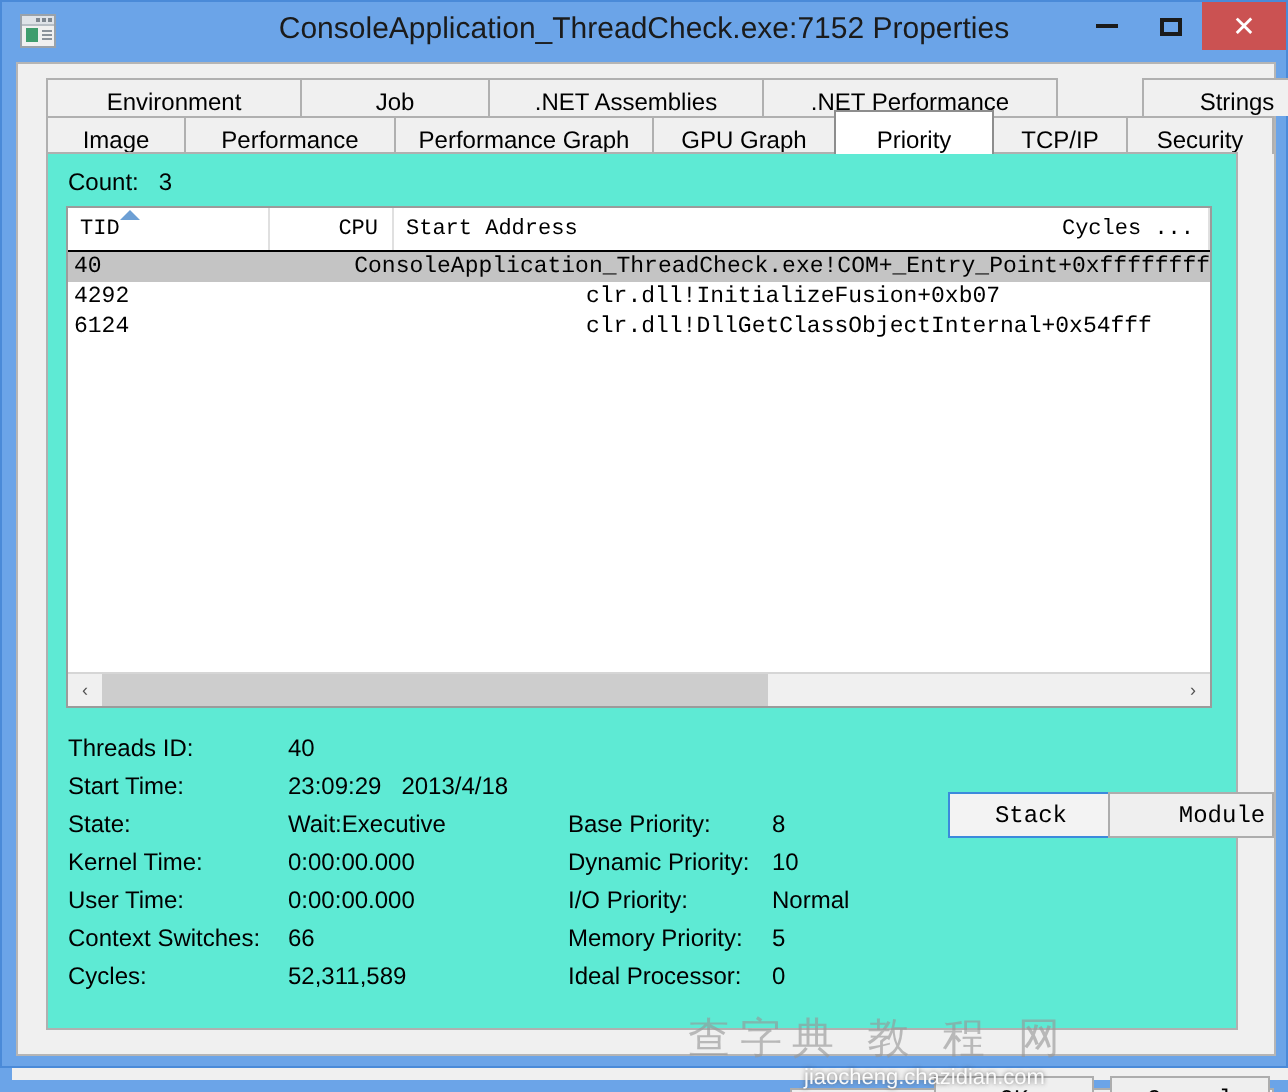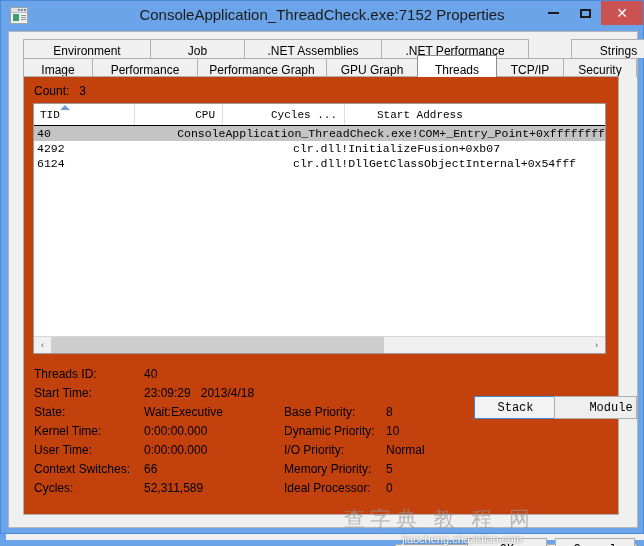--- a/index.html
+++ b/index.html
@@ -206,21 +206,21 @@
     font-size: 12px;
   }
 
   
   .tabpage {
     position: absolute;
     left: 14px;
     top: 44px;
     width: 596px;
     height: 439px;
-    background: #c2410c;
+    background: #5eead4;
     border: 1px solid #b0b0b0;
     box-sizing: border-box;
   }
 
   .count-label {
     position: absolute;
     left: 10px;
     top: 7px;
     font-size: 12px;
     white-space: pre;
@@ -236,21 +236,20 @@
     background: #ffffff;
     border: 1px solid #9b9b9b;
     box-sizing: border-box;
   }
   .lv-header {
     position: relative;
     height: 21px;
     background: #ffffff;
     border-bottom: 5px solid #000000;
     display: flex;
-    gap: 26px;
   }
   .lv-col {
     box-sizing: border-box;
     border-right: 1px solid #e0e0e0;
     font-family: "Liberation Mono", monospace;
     font-size: 11px;
     display: flex;
     align-items: center;
     position: relative;
     background: #ffffff;
@@ -485,21 +484,21 @@
         <div class="tab" style="width: 106px;">
           <span>Performance</span>
         </div>
         <div class="tab" style="width: 130px;">
           <span>Performance Graph</span>
         </div>
         <div class="tab" style="width: 92px;">
           <span>GPU Graph</span>
         </div>
         <div class="tab selected" style="width: 80px;">
-          <span>Threads</span>
+          <span>Priority</span>
         </div>
         <div class="tab" style="width: 68px;">
           <span>TCP/IP</span>
         </div>
         <div class="tab" style="width: 74px;">
           <span>Security</span>
         </div>
       </div>
 
     <div class="tabpage">
@@ -508,25 +507,25 @@
 
       <div class="listview">
         <div class="lv-header">
           <div class="lv-col" style="width:101px">
             <span class="lv-col-txt">TID</span>
             <span class="sort-arrow"></span>
           </div>
           <div class="lv-col right" style="width:62px">
             <span class="lv-col-txt">CPU</span>
           </div>
+          <div class="lv-col" style="flex:1;border-right:none">
+            <span class="lv-col-txt">Start Address</span>
+          </div>
           <div class="lv-col right" style="width:96px">
             <span class="lv-col-txt">Cycles ...</span>
-          </div>
-          <div class="lv-col" style="flex:1;border-right:none">
-            <span class="lv-col-txt">Start Address</span>
           </div>
         </div>
 
         <div class="lv-rows">
             <div class="lv-row selected"><div class="cell-tid">40</div><div class="cell-cpu"></div><div class="cell-cyc"></div><div class="cell-addr">ConsoleApplication_ThreadCheck.exe!COM+_Entry_Point+0xffffffff</div></div>
             <div class="lv-row"><div class="cell-tid">4292</div><div class="cell-cpu"></div><div class="cell-cyc"></div><div class="cell-addr">clr.dll!InitializeFusion+0xb07</div></div>
             <div class="lv-row"><div class="cell-tid">6124</div><div class="cell-cpu"></div><div class="cell-cyc"></div><div class="cell-addr">clr.dll!DllGetClassObjectInternal+0x54fff</div></div>
           </div>
 
         <div class="hscroll">

